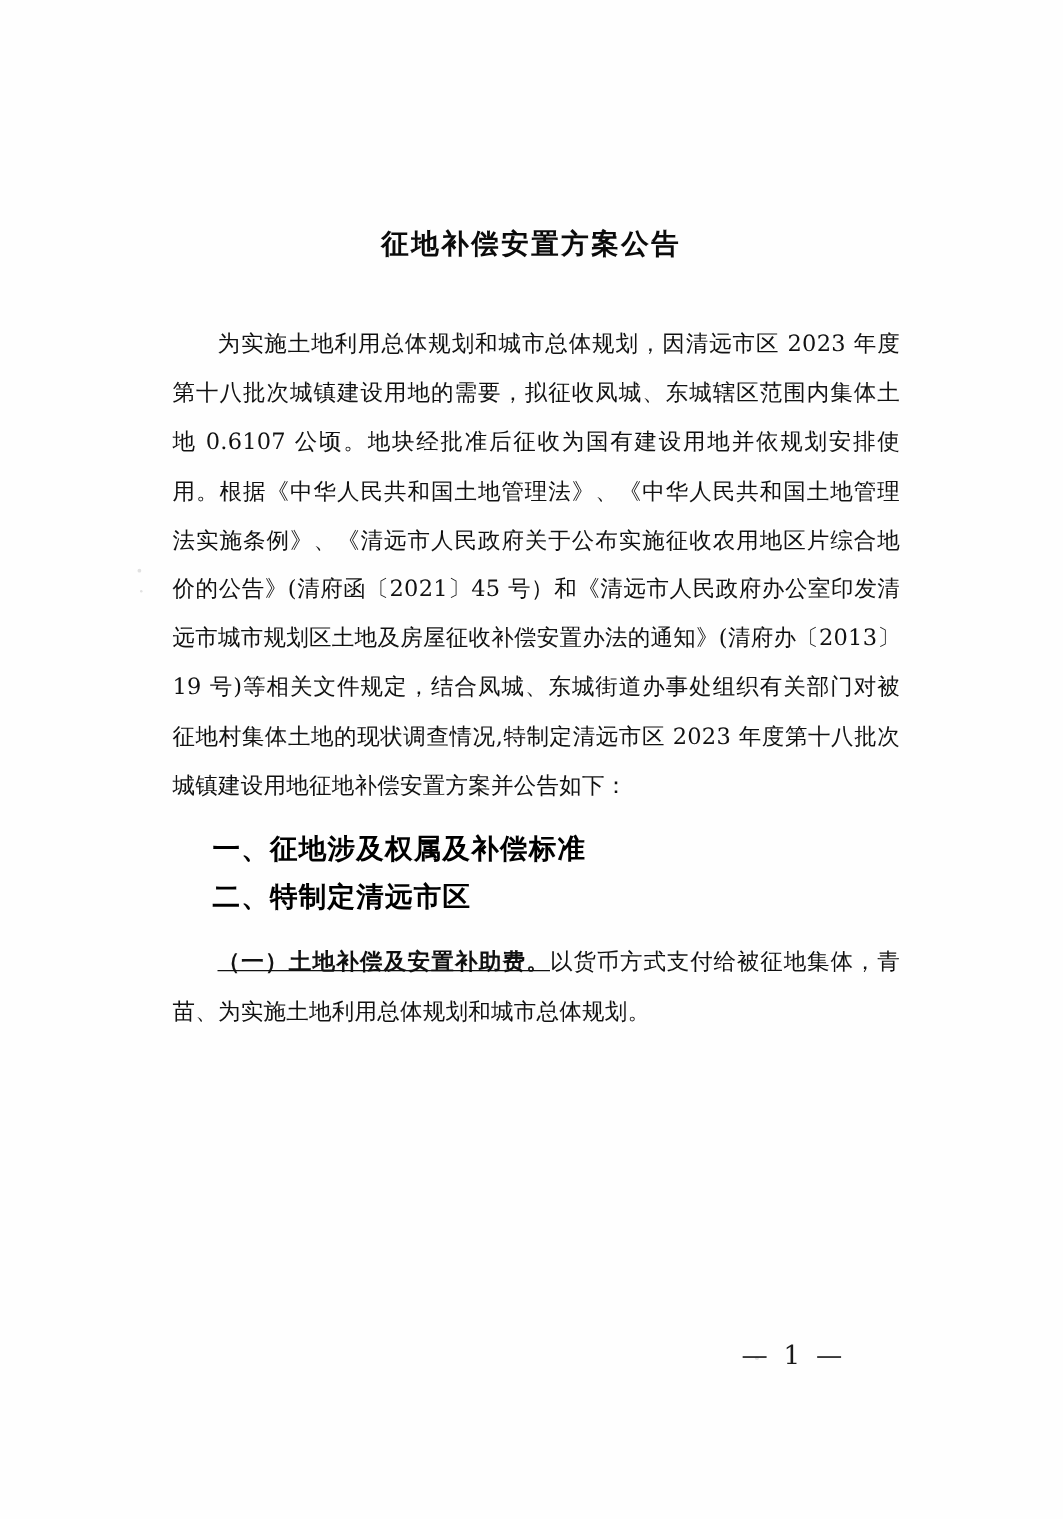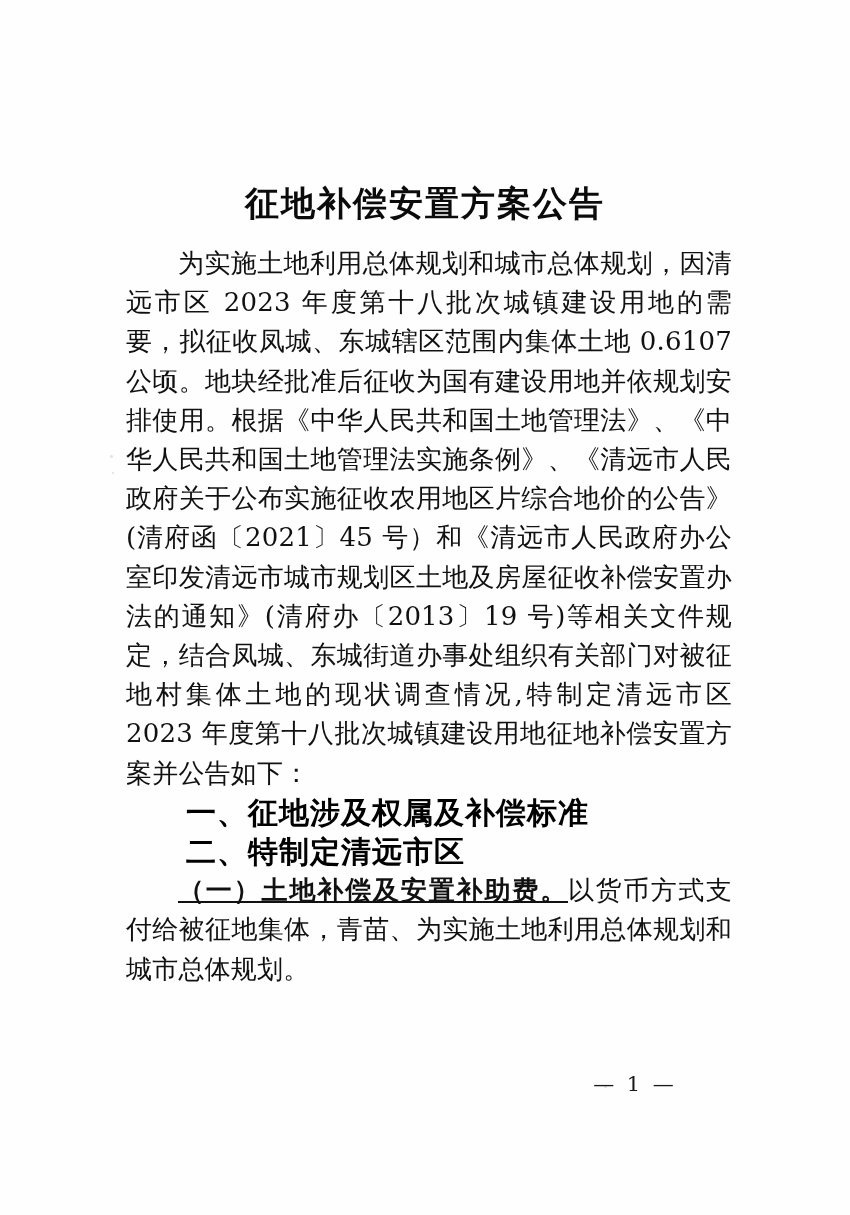--- a/index.html
+++ b/index.html
@@ -22,59 +22,59 @@
     background: #fefefe;
   }
 
   
   .doc-title {
     position: absolute;
     top: 158px;
     left: 0;
     width: 850px;
     text-align: center;
-    font-size: 34px;
+    font-size: 22px;
     font-weight: bold;
     letter-spacing: 2px;
     line-height: 44px;
     color: #0b0b0b;
     font-family: "DejaVu Serif", "Liberation Serif", serif;
   }
 
   
   .body-block {
     position: absolute;
     top: 244px;
     left: 126px;
     width: 606px;
   }
 
   .para {
-    font-size: 26px;
+    font-size: 18px;
     line-height: 39.2px;
     text-align: justify;
     text-justify: inter-character;
     text-align-last: left;
-    margin: 0;
+    margin: 12px;
     color: #111111;
     letter-spacing: 0.2px;
   }
 
   .para.indent {
     text-indent: 2em;
   }
 
   .para b,
   .heading {
     font-weight: bold;
     color: #000000;
   }
 
   .heading {
-    font-size: 30px;
+    font-size: 22px;
     line-height: 39.2px;
     text-indent: 2em;
     margin: 0;
     letter-spacing: 1px;
   }
 
   .subheading-lead {
     font-weight: bold;
     letter-spacing: 0.5px;
     text-decoration: underline;

